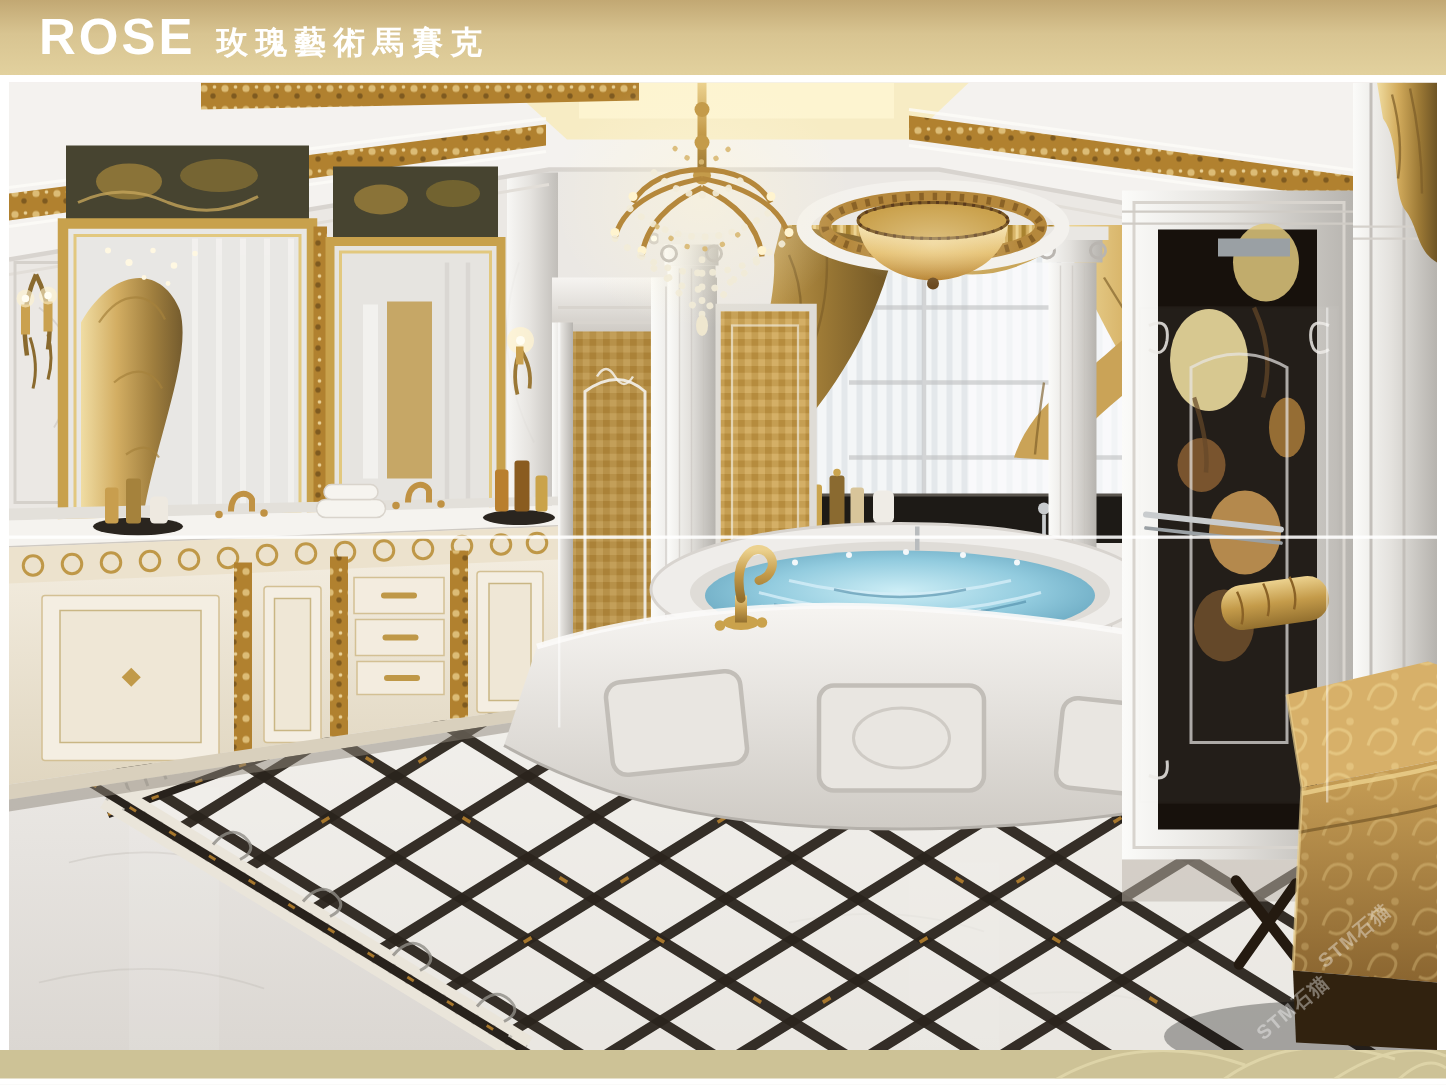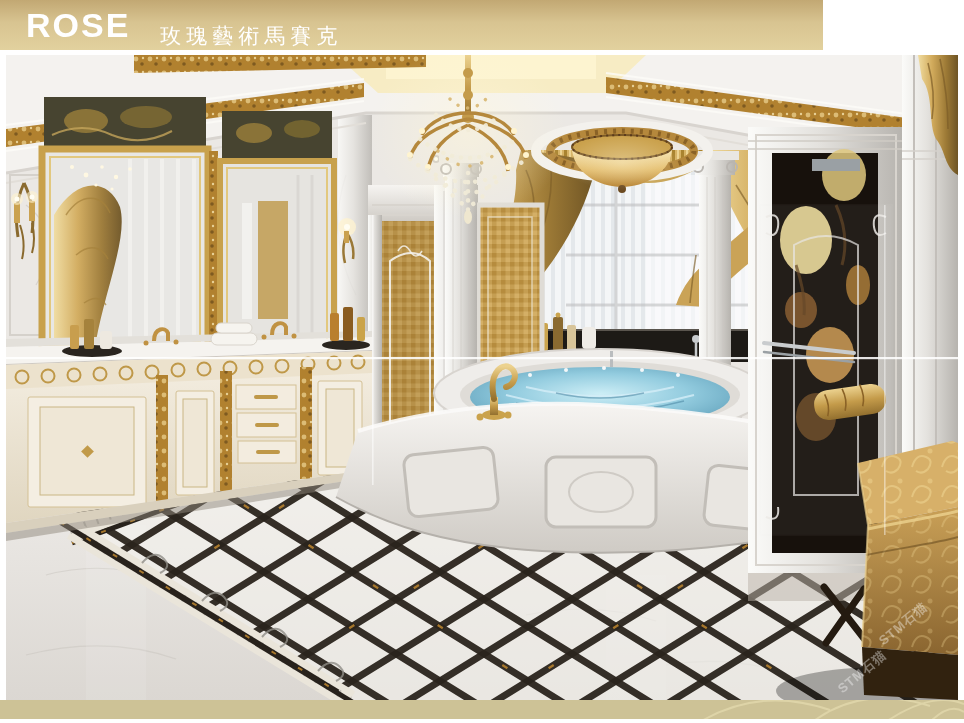--- a/index.html
+++ b/index.html
@@ -1,24 +1,24 @@
 <!DOCTYPE html>
 <html><head>
 <meta charset="utf-8">
 <style>
   html,body{margin:0;padding:0;background:#ffffff;}
   body{width:964px;height:723px;position:relative;overflow:hidden;
        font-family:"Liberation Sans", sans-serif;}
-  .brand{position:absolute;left:0;top:0;width:823px;height:50px;
+  .brand{position:absolute;left:0;top:0;width:964px;height:50px;
          background:linear-gradient(#c2a873,#d8c491 45%,#e2d19e);
-         display:flex;align-items:flex-end;}
+         display:flex;align-items:center;}
   .logo-rose{color:#fff;font-weight:700;font-size:34px;letter-spacing:2px;
              margin-left:26px;line-height:50px;}
-  .logo-cn{color:#fff;font-weight:400;font-size:21px;letter-spacing:5px;
-           margin-left:30px;padding-top:6px;}
+  .logo-cn{color:#fff;font-weight:700;font-size:21px;letter-spacing:5px;
+           margin-left:14px;padding-top:6px;}
   .photo-frame{position:absolute;left:6px;top:55px;width:952px;height:645px;
                background:#ebe8e4;overflow:hidden;}
   .photo-frame svg{display:block;}
   .wm{position:absolute;color:rgba(255,255,255,0.38);font-size:13px;
       letter-spacing:1px;transform:rotate(-40deg);white-space:nowrap;
       font-weight:700;pointer-events:none;}
   .wm1{left:827px;top:608px;} .wm2{left:868px;top:560px;} .wm3{left:786px;top:658px;}
   .bottom-band{position:absolute;left:0;top:700px;width:964px;height:19px;
                background:#cdc296;overflow:hidden;}
 </style>

